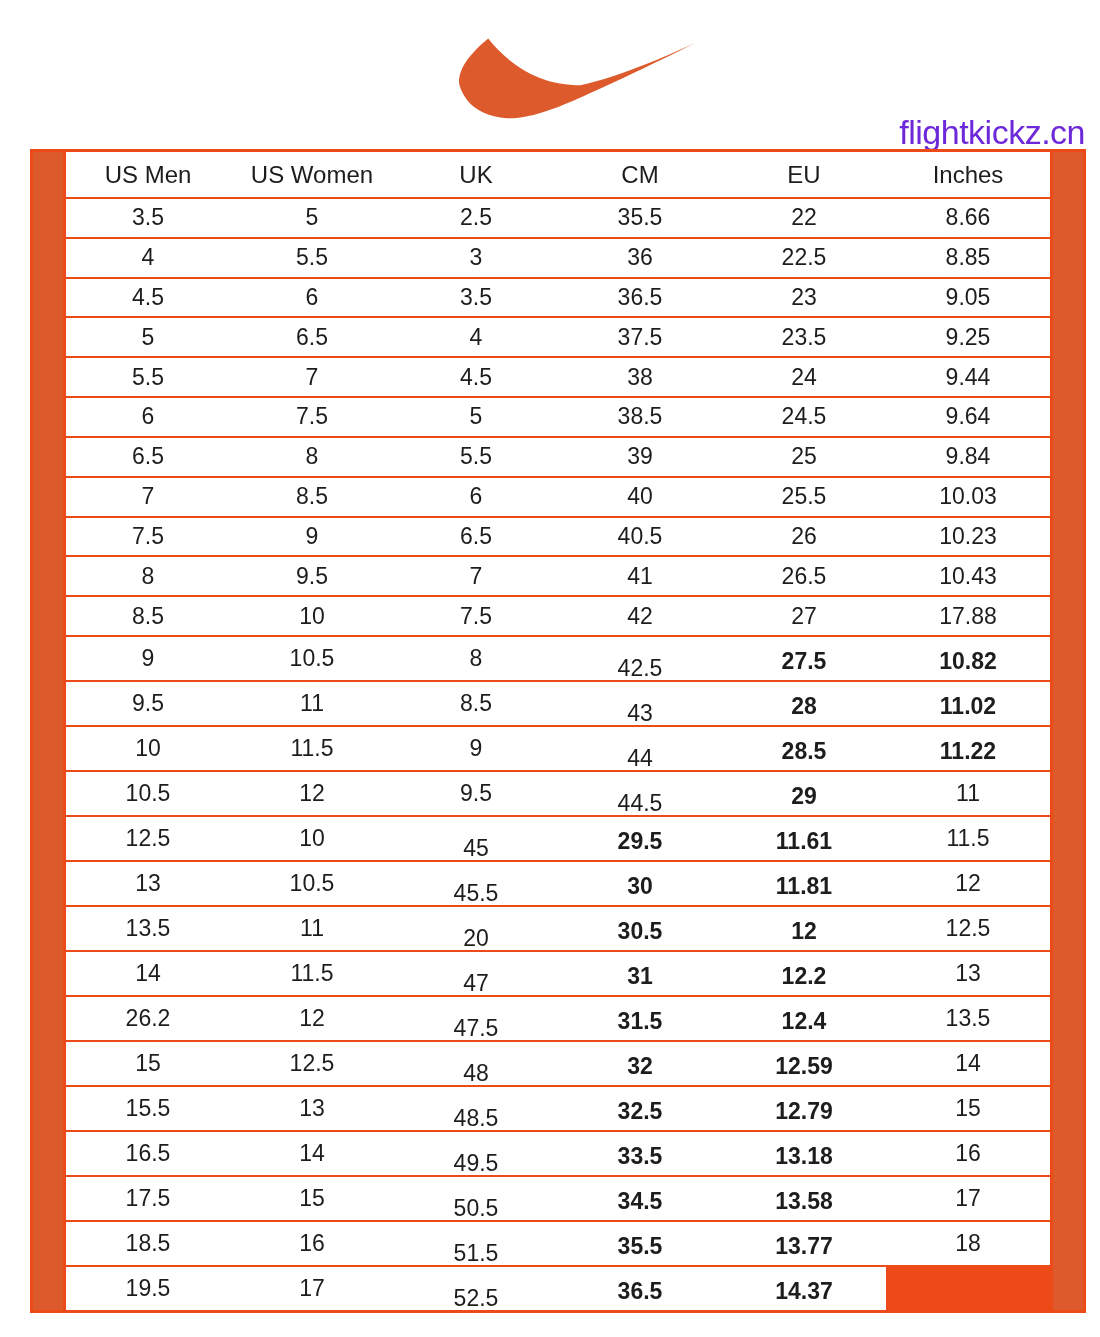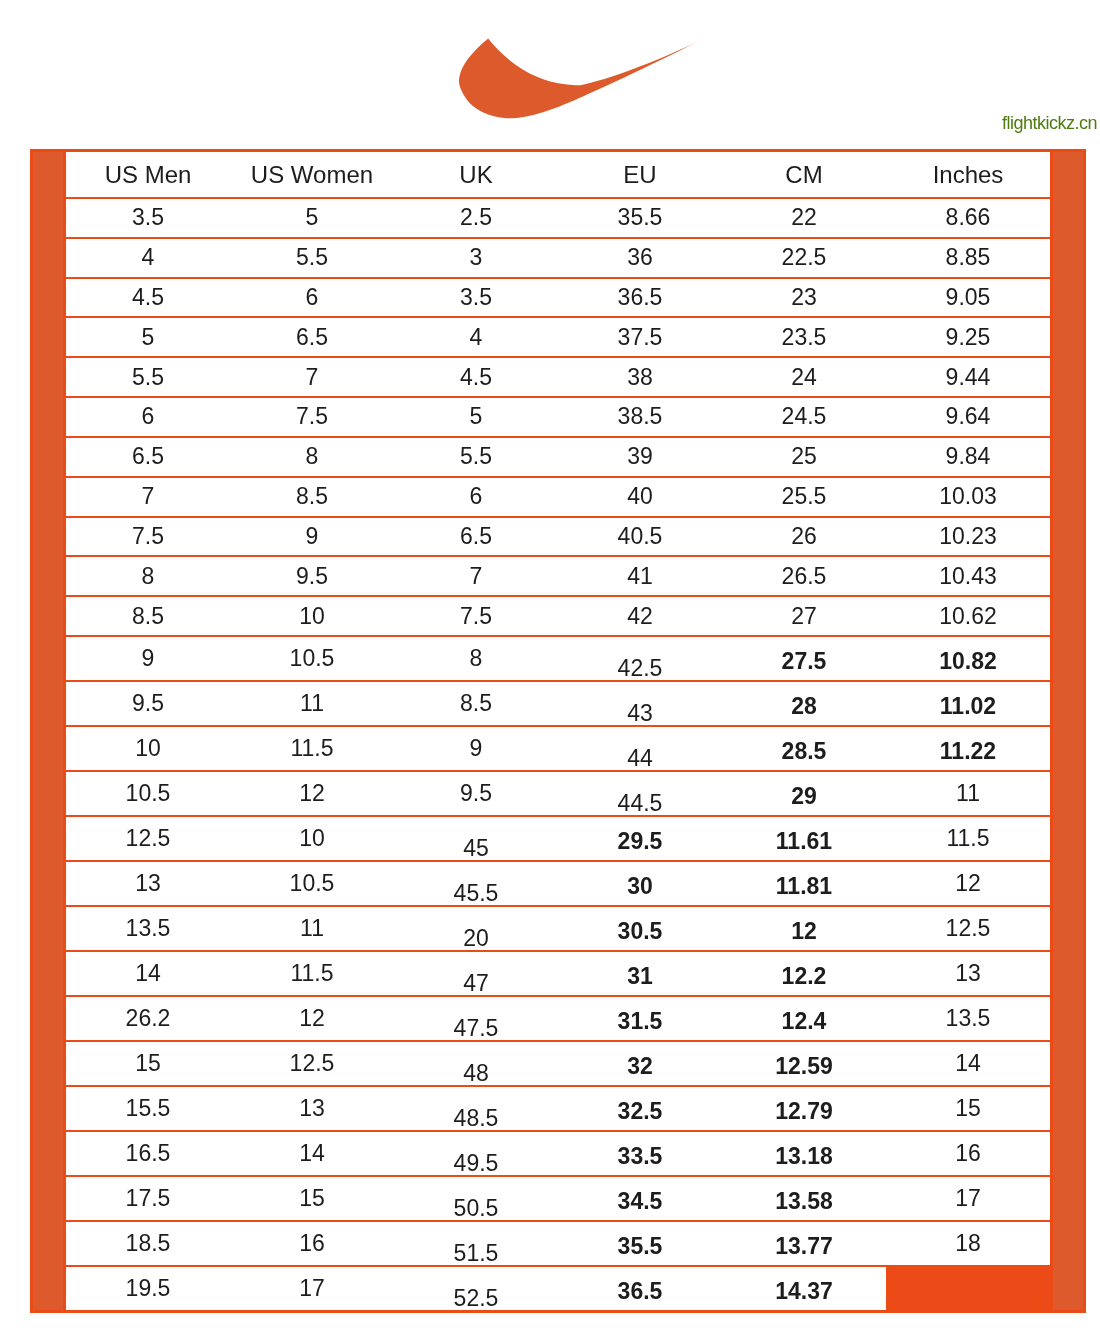--- a/index.html
+++ b/index.html
@@ -19,24 +19,24 @@
     left: 452px;
     top: 26px;
     width: 280px;
     height: 97px;
   }
 
   
   .watermark {
     position: absolute;
     top: 113px;
-    right: 3px;
-    font-size: 18px;
+    right: 15px;
+    font-size: 34px;
     letter-spacing: -0.5px;
-    color: #4d7c0f;
+    color: #6d28d9;
     white-space: nowrap;
   }
 
   
   .size-table {
     position: absolute;
     left: 30px;
     top: 149px;
     width: 1056px;
     height: 1164px;
@@ -93,22 +93,22 @@
   </svg>
 
   <div class="watermark">flightkickz.cn</div>
 
   <div class="size-table">
     <div class="accent-bar"></div>
     <div class="size-grid">
         <div class="cell header">US Men</div>
         <div class="cell header">US Women</div>
         <div class="cell header">UK</div>
+        <div class="cell header">CM</div>
         <div class="cell header">EU</div>
-        <div class="cell header">CM</div>
         <div class="cell header">Inches</div>
         <div class="cell">3.5</div>
         <div class="cell">5</div>
         <div class="cell">2.5</div>
         <div class="cell">35.5</div>
         <div class="cell">22</div>
         <div class="cell">8.66</div>
         <div class="cell">4</div>
         <div class="cell">5.5</div>
         <div class="cell">3</div>
@@ -161,21 +161,21 @@
         <div class="cell">9.5</div>
         <div class="cell">7</div>
         <div class="cell">41</div>
         <div class="cell">26.5</div>
         <div class="cell">10.43</div>
         <div class="cell">8.5</div>
         <div class="cell">10</div>
         <div class="cell">7.5</div>
         <div class="cell">42</div>
         <div class="cell">27</div>
-        <div class="cell">10.62</div>
+        <div class="cell">17.88</div>
         <div class="cell">9</div>
         <div class="cell">10.5</div>
         <div class="cell">8</div>
         <div class="cell raise">42.5</div>
         <div class="cell lower">27.5</div>
         <div class="cell lower">10.82</div>
         <div class="cell">9.5</div>
         <div class="cell">11</div>
         <div class="cell">8.5</div>
         <div class="cell raise">43</div>

